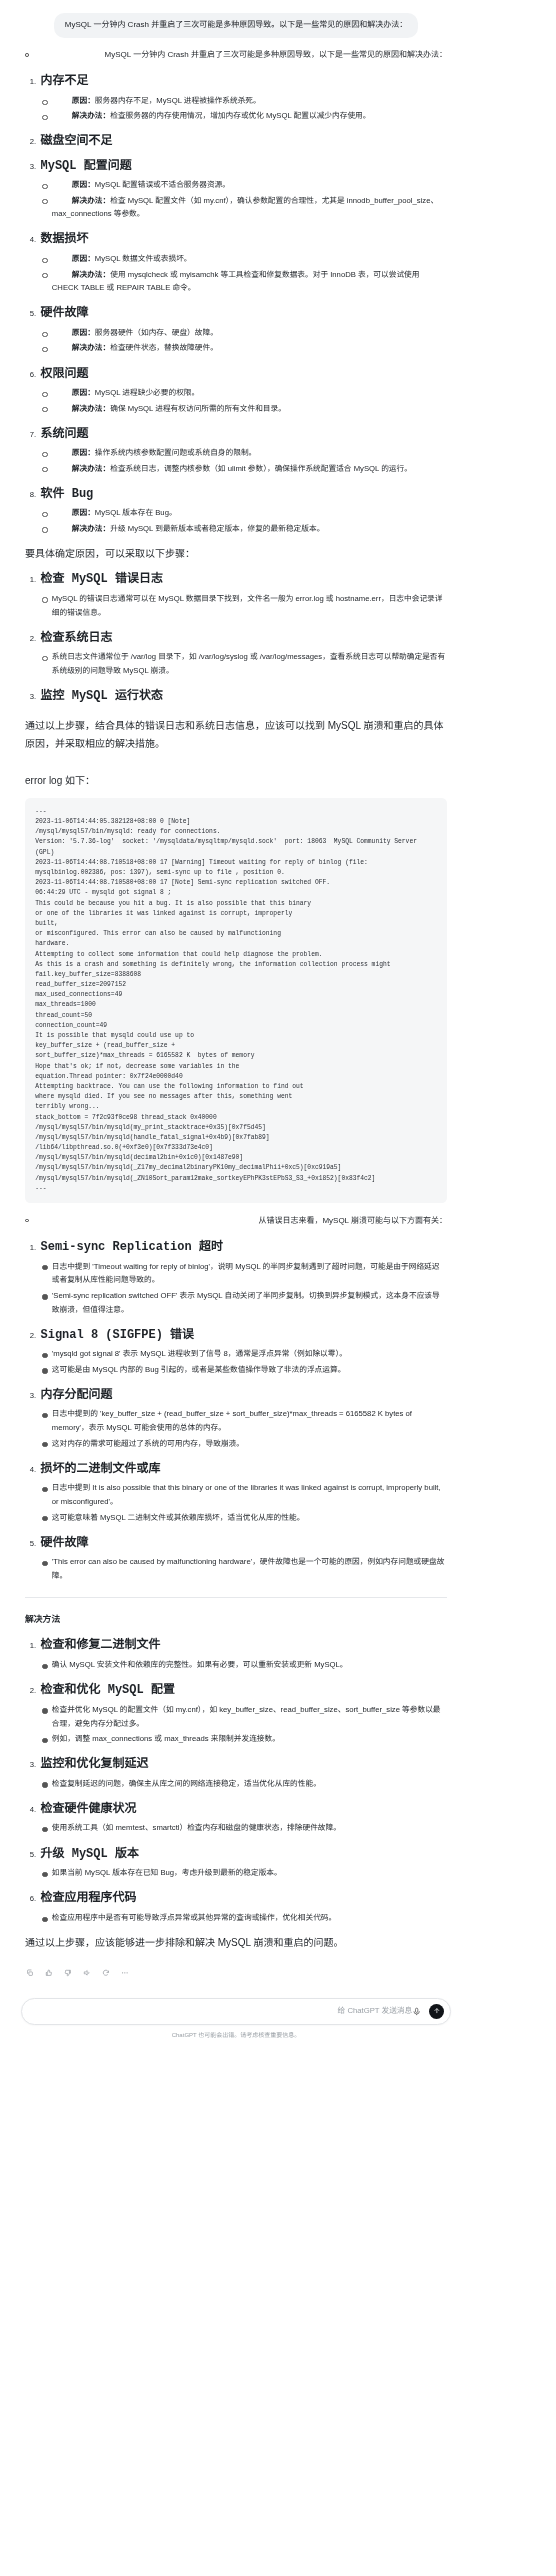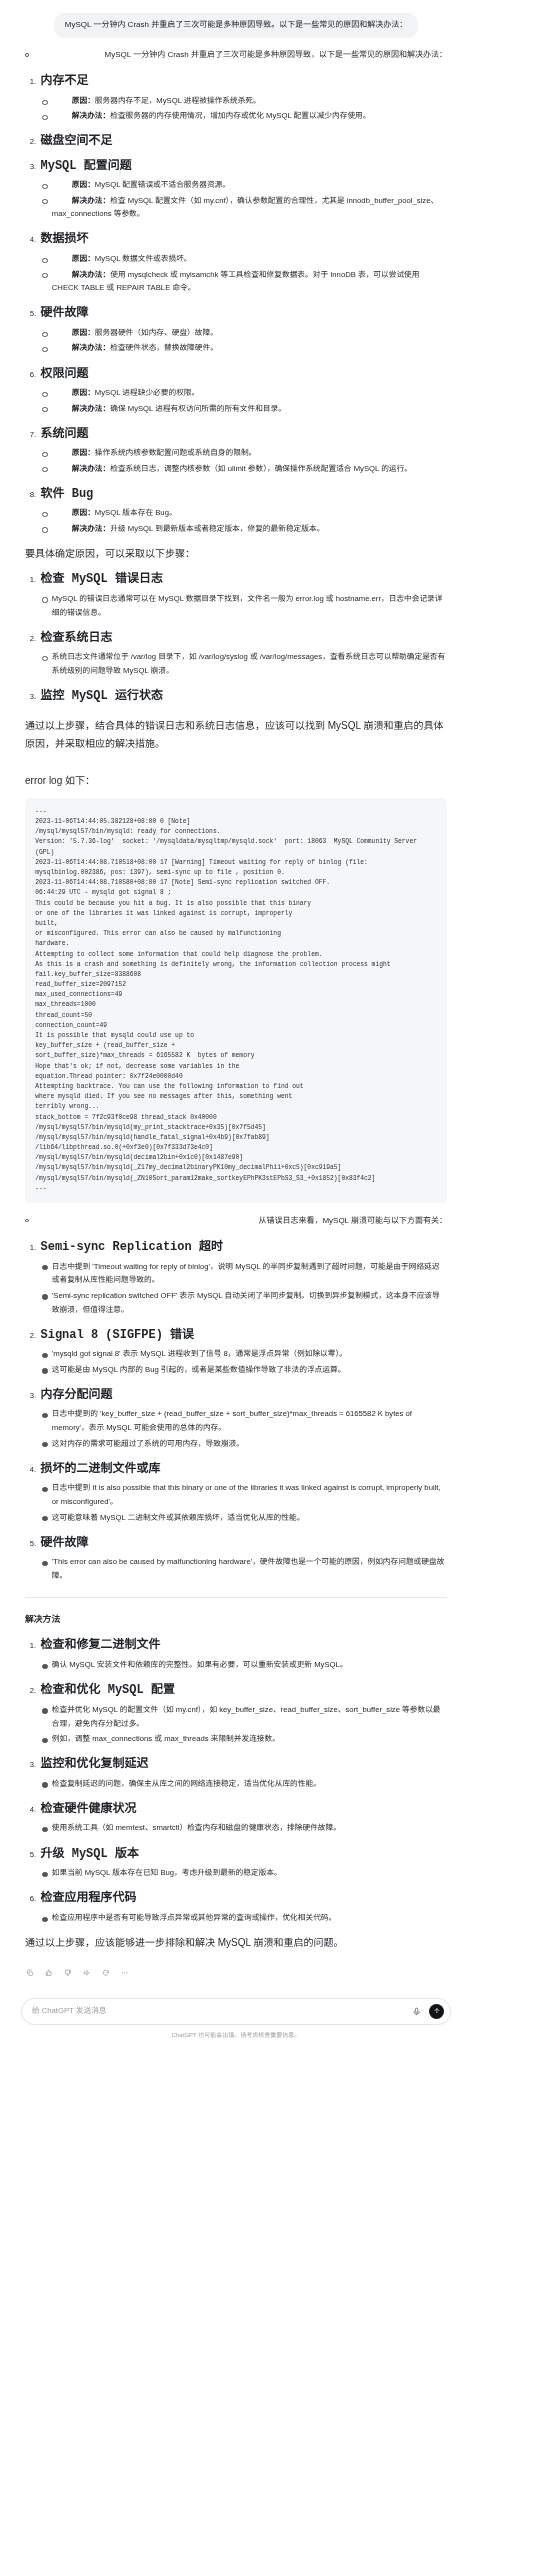--- a/index.html
+++ b/index.html
@@ -148,20 +148,21 @@
   }
   .composer {
     border: 0.5px solid #e3e5e8;
     border-radius: 13.4px;
     height: 27px;
     display: flex;
     align-items: center;
     padding: 0 6.2px 0 10.3px;
     background: #fff;
     box-shadow: 0 0.5px 2.1px rgba(0,0,0,.04);
+    text-align: right;
   }
   .composer .ph {
     flex: 1;
     color: #9aa0a6;
     font-size: 7.7px;
   }
   .composer .icons {
     display: flex;
     align-items: center;
     gap: 7.2px;

